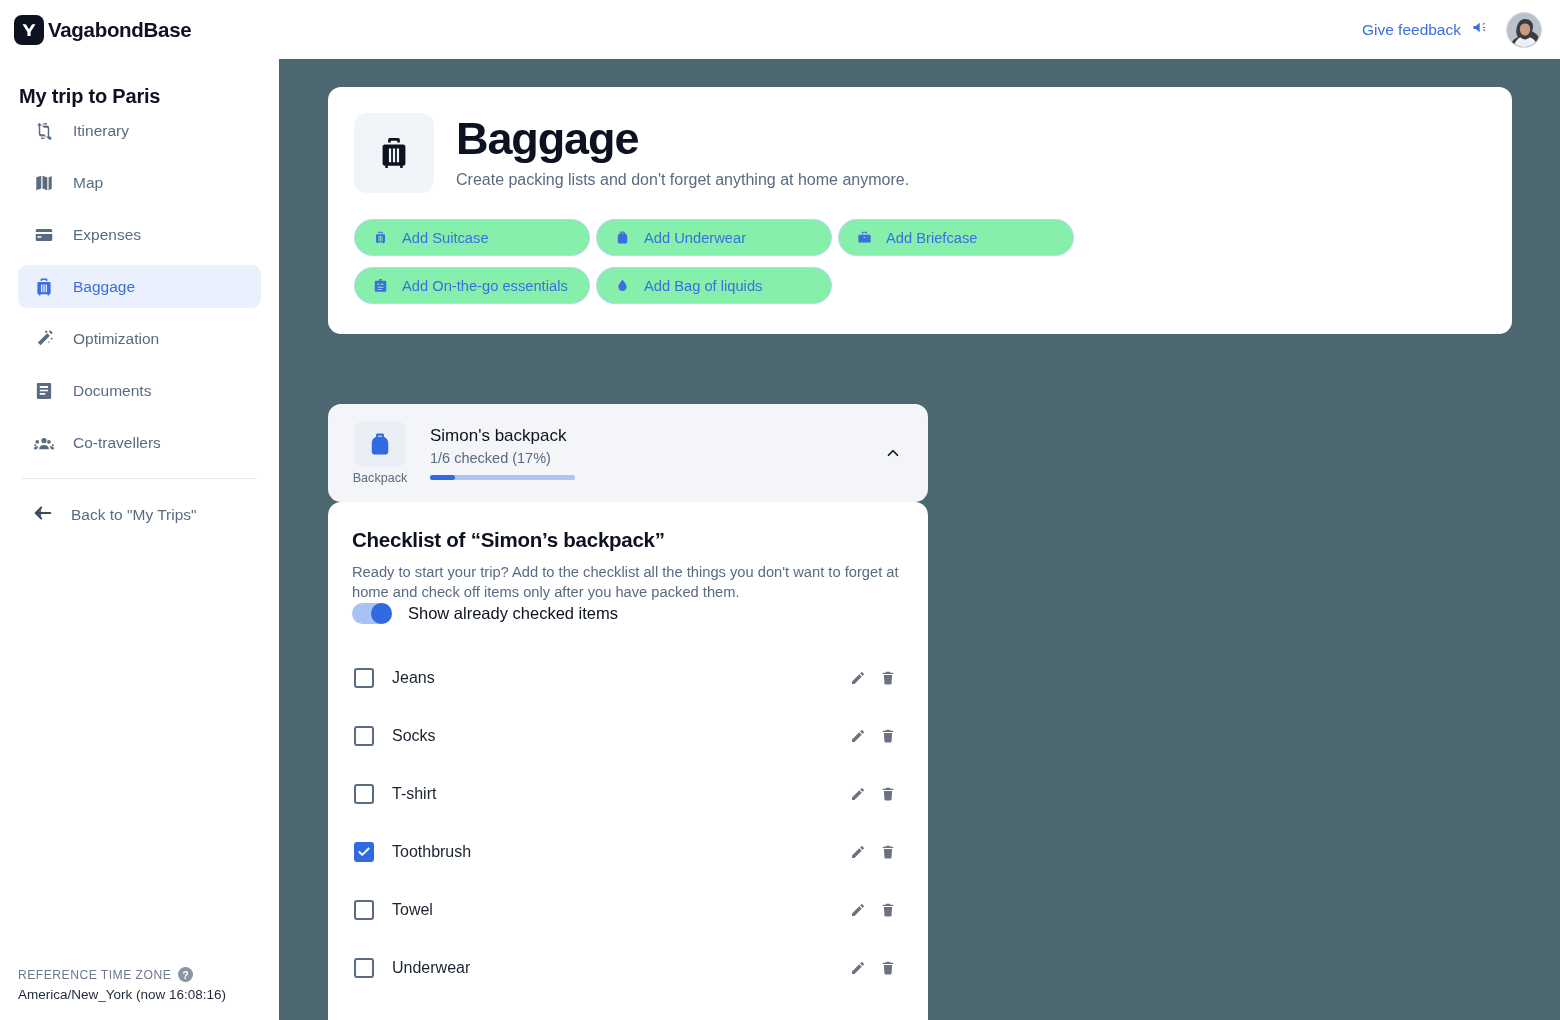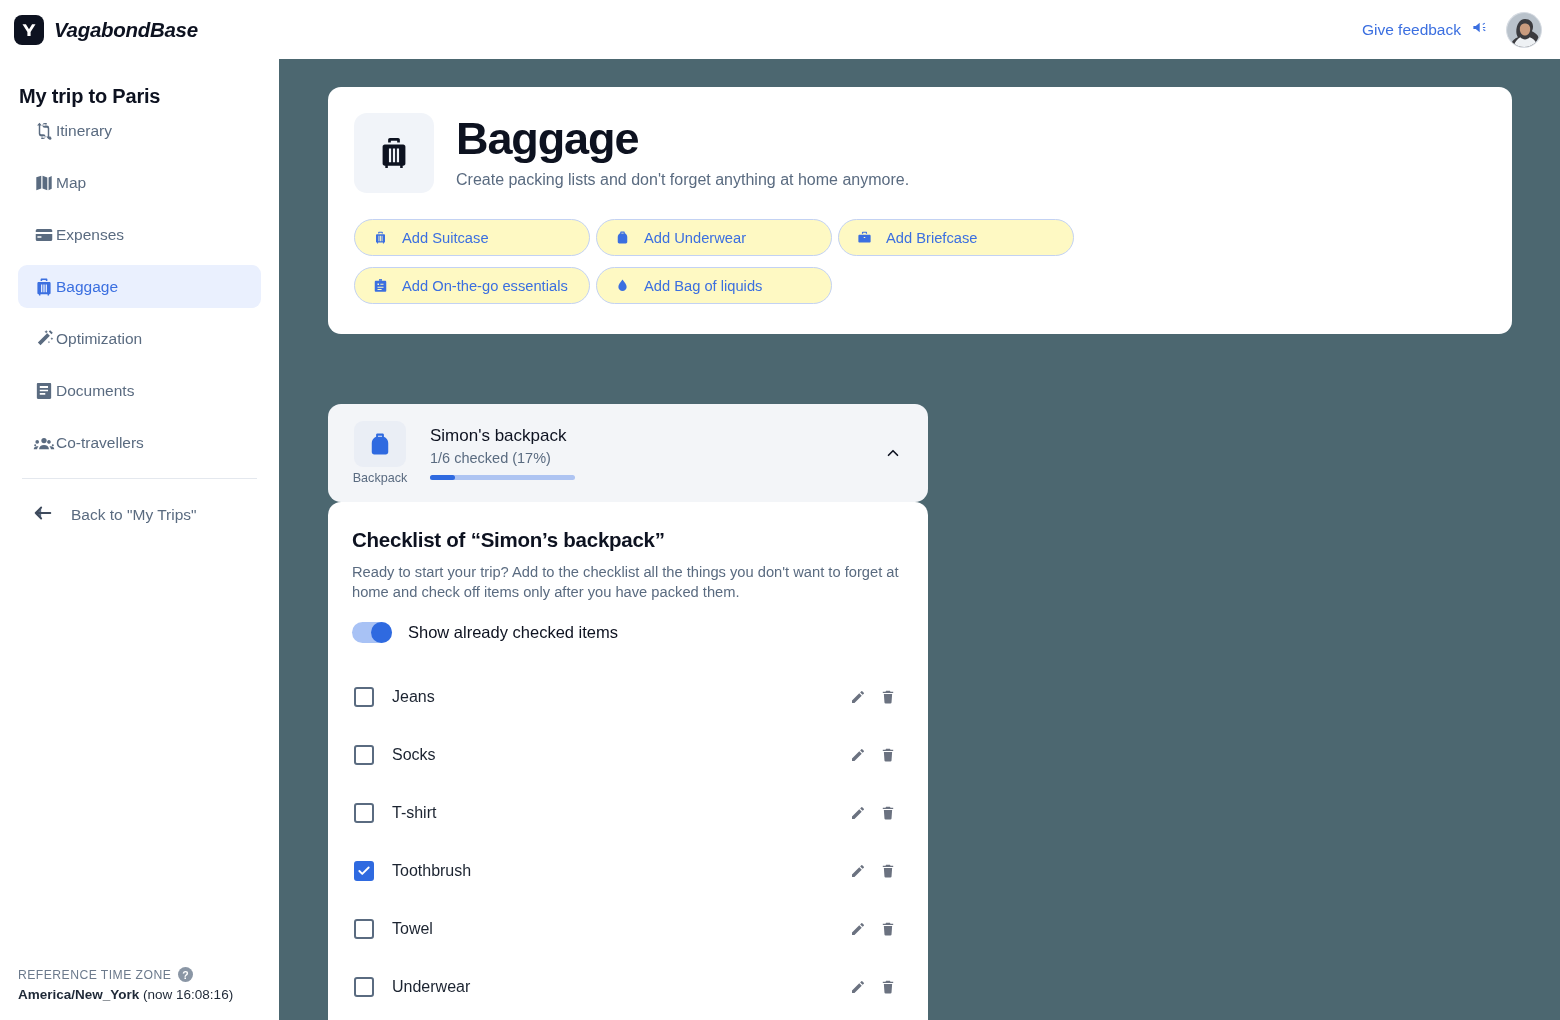--- a/index.html
+++ b/index.html
@@ -13,21 +13,21 @@
   
   .topbar {
     position: absolute; top: 0; left: 0;
     width: 1560px; height: 59px;
     background: #ffffff;
     display: flex; align-items: center;
     justify-content: space-between;
     padding: 0 18px 0 14px;
     z-index: 30;
   }
-  .brand { display: flex; align-items: center; gap: 10px; font-style: italic; }
+  .brand { display: flex; align-items: center; gap: 4px; }
   .brand-logo {
     width: 30px; height: 30px;
     background: #0d1220; border-radius: 8px;
     display: flex; align-items: center; justify-content: center;
   }
   .brand-logo svg { display: block; }
   .brand-name {
     font-size: 20.5px; font-weight: 700; color: #0d1220;
     letter-spacing: -0.3px;
   }
@@ -50,21 +50,21 @@
     background: #ffffff;
     padding: 26px 18px 0 18px;
     z-index: 20;
   }
   .trip-title {
     font-size: 20px; font-weight: 700; color: #0d1220;
     padding-left: 1px; margin-bottom: 1px;
     letter-spacing: -0.2px;
   }
   .nav-item {
-    display: flex; align-items: center; 
+    display: flex; align-items: center; gap: 17px;
     height: 43px; padding: 0 14px;
     border-radius: 9px; cursor: pointer;
     color: #5a6b80; font-size: 15.5px;
     margin-bottom: 9px;
   }
   .nav-item .nav-ico {
     width: 24px; height: 24px;
     display: flex; align-items: center; justify-content: center;
     flex: 0 0 24px;
   }
@@ -92,21 +92,21 @@
     letter-spacing: 0.45px; margin-bottom: 5px;
   }
   .tz-help {
     width: 15px; height: 15px; border-radius: 50%;
     background: #8a96a5; color: #fff;
     font-size: 10.5px; font-weight: 700;
     display: flex; align-items: center; justify-content: center;
     cursor: pointer;
   }
   .tz-value { font-size: 13.5px; color: #1f2937; }
-  .tz-value b { font-weight: 700; }
+  .tz-value b { font-weight: 400; }
 
   
   .main {
     position: absolute; top: 59px; left: 279px;
     width: 1281px; height: 961px;
     overflow: hidden;
   }
 
   .hero-card {
     position: absolute; left: 49px; top: 28px;
@@ -131,21 +131,21 @@
   .btn-grid {
     display: grid;
     grid-template-columns: 236px 236px 236px;
     gap: 11px 6px;
     margin-top: 26px;
   }
   .add-btn {
     display: flex; align-items: center; gap: 13px;
     height: 37px; padding: 0 17px;
     border: 1px solid #c3d2f3; border-radius: 19px;
-    background: #fef9c3; color: #3b6fe0;
+    background: #86efac; color: #3b6fe0;
     font-size: 14.7px; cursor: pointer;
     font-family: "Liberation Sans", sans-serif;
     white-space: nowrap;
   }
   .add-btn .bico {
     width: 17px; height: 17px; flex: 0 0 17px;
     display: flex; align-items: center; justify-content: center;
   }
   .add-btn .bico svg { fill: #3b6fe0; }
 
@@ -191,21 +191,21 @@
     width: 600px; min-height: 560px;
     background: #fff; border-radius: 13px;
     padding: 26px 24px 20px 24px;
   }
   .check-title {
     font-size: 20.5px; font-weight: 700; color: #0d1220;
     letter-spacing: -0.25px; margin-bottom: 10px;
   }
   .check-desc {
     font-size: 14.7px; color: #5a6b80; line-height: 1.38;
-    width: 556px; margin-bottom: 19px;
+    width: 556px; 
   }
   .toggle-row {
     display: flex; align-items: center; gap: 16px; margin-bottom: 25px;
   }
   .toggle {
     width: 40px; height: 21px; border-radius: 11px;
     background: #a8c2f5; position: relative; cursor: pointer;
     flex: 0 0 40px;
   }
   .toggle .knob {

